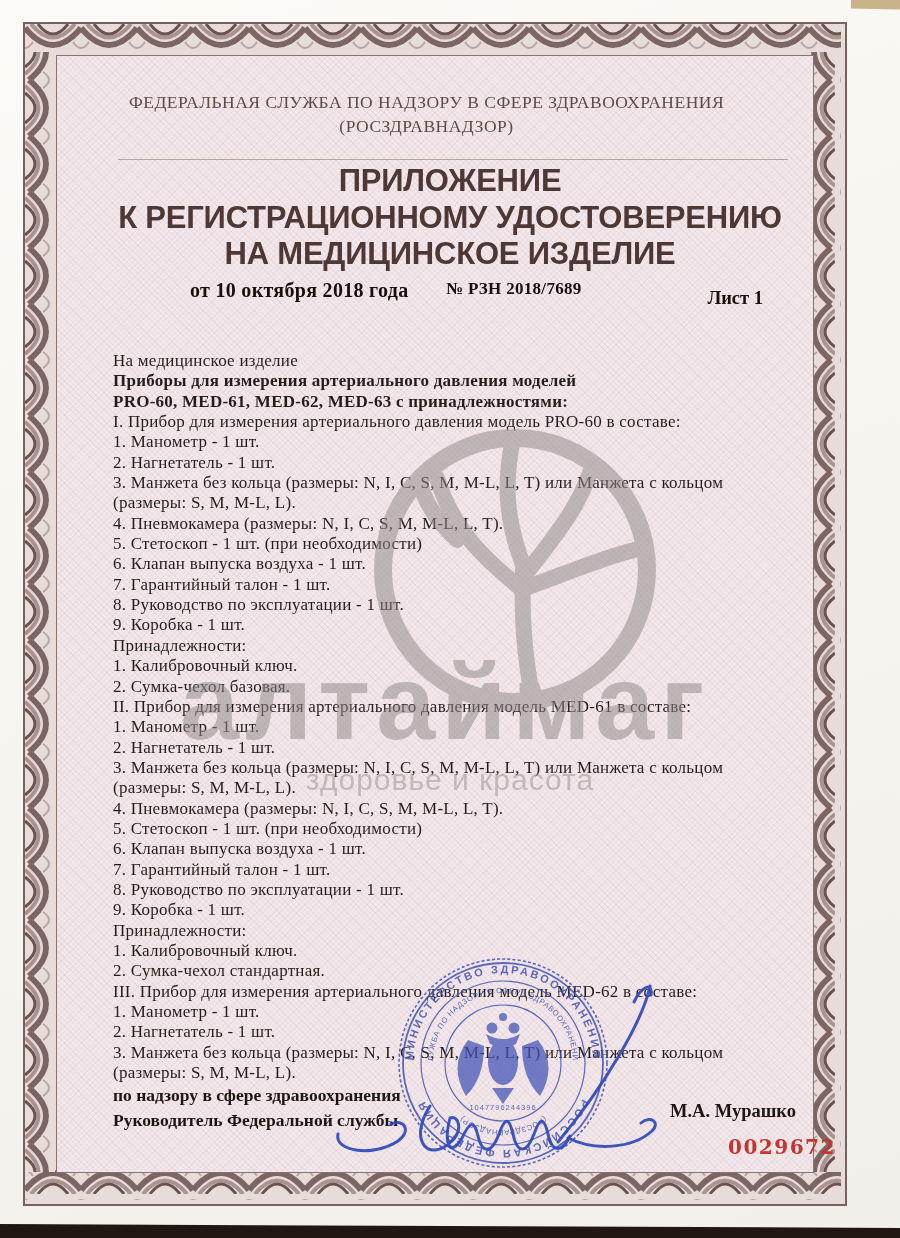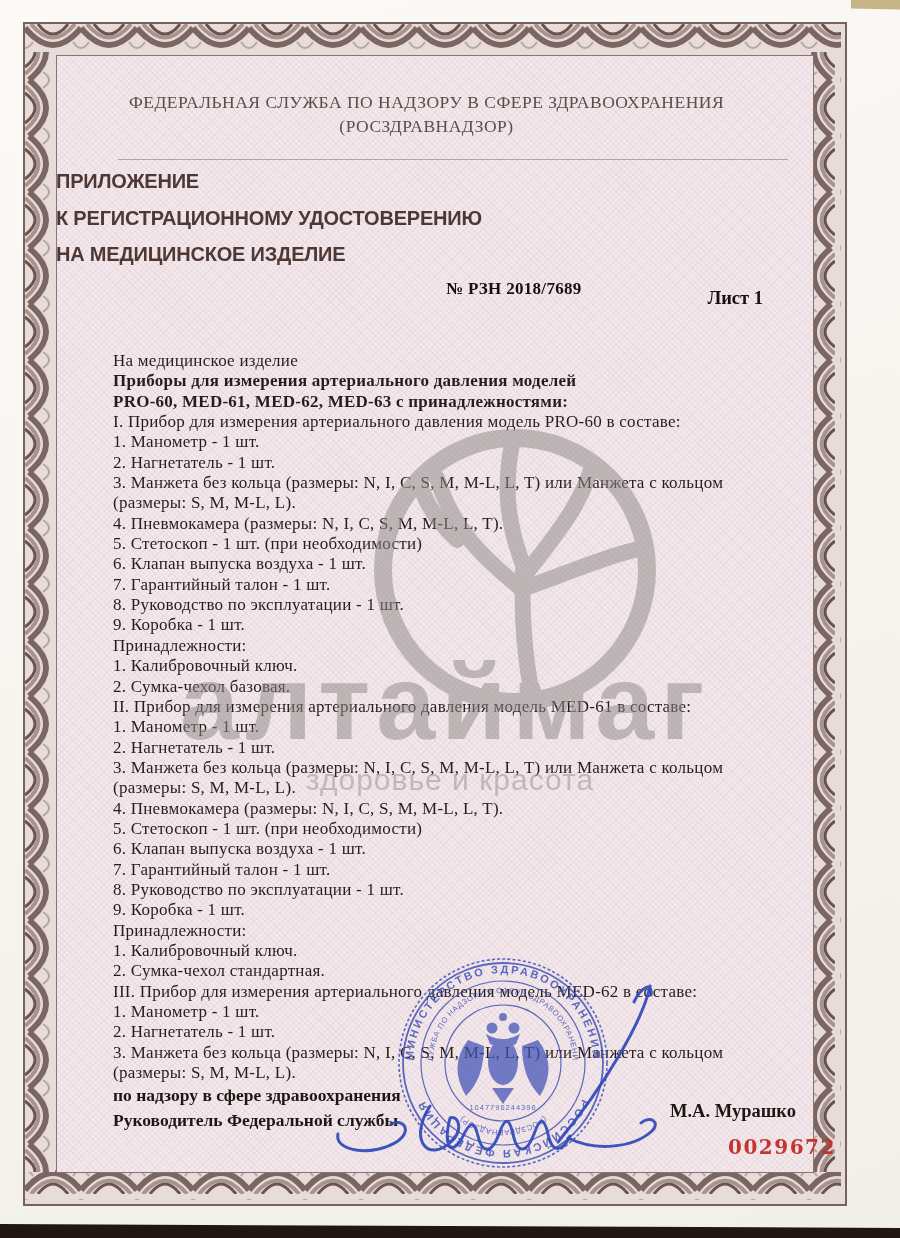--- a/index.html
+++ b/index.html
@@ -21,21 +21,21 @@
       repeating-linear-gradient(-45deg,rgba(197,152,168,0.11) 0 1px,transparent 1px 4px);}
 
   
   .content{position:absolute;inset:0;z-index:2;color:#26201d;}
   .abs{position:absolute;}
 
   .issuer{left:56px;width:741px;text-align:center;font-size:17.5px;letter-spacing:0.5px;color:#5d4c48;}
   .issuer-1{top:92px;} .issuer-2{top:116px;}
   .divider{left:118px;top:159px;width:670px;height:1px;background:#a6938f;opacity:.8;}
 
-  .title{left:56px;width:756px;text-align:left;font-family:"Liberation Sans",sans-serif;font-weight:bold;color:#4e3836;font-size:20px;line-height:36.5px;letter-spacing:-0.2px;}
+  .title{left:56px;width:756px;text-align:center;font-family:"Liberation Sans",sans-serif;font-weight:bold;color:#4e3836;font-size:31px;line-height:36.5px;letter-spacing:-0.2px;padding-left:16px;}
   .title{top:163px;}
 
   .meta-date{left:190px;top:279px;font-weight:bold;font-size:20px;color:#17110e;letter-spacing:0.3px;}
   .meta-number{left:446px;top:279px;font-weight:bold;font-size:17px;color:#17110e;letter-spacing:0.3px;}
   .sheet{left:660px;top:288px;width:103px;text-align:right;font-weight:bold;font-size:18.5px;color:#17110e;}
 
   .body-block{left:113px;top:351px;width:690px;font-size:17px;line-height:20.35px;letter-spacing:0.25px;color:#241e1b;}
   .bline{white-space:nowrap;}
   .bline.b{font-weight:bold;}
 
@@ -108,20 +108,21 @@
     <div class="abs issuer issuer-1">ФЕДЕРАЛЬНАЯ СЛУЖБА ПО НАДЗОРУ В СФЕРЕ ЗДРАВООХРАНЕНИЯ</div>
     <div class="abs issuer issuer-2">(РОСЗДРАВНАДЗОР)</div>
     <div class="abs divider"></div>
 
     <div class="abs title">
       <div>ПРИЛОЖЕНИЕ</div>
       <div>К РЕГИСТРАЦИОННОМУ УДОСТОВЕРЕНИЮ</div>
       <div>НА МЕДИЦИНСКОЕ ИЗДЕЛИЕ</div>
     </div>
 
+    <div class="abs meta-date">от  10 октября 2018 года</div>
     <div class="abs meta-number">№  РЗН 2018/7689</div>
     <div class="abs sheet">Лист  1</div>
 
     <div class="abs body-block">
         <div class="bline">На медицинское изделие</div>
         <div class="bline b">Приборы для измерения артериального давления моделей</div>
         <div class="bline b">PRO-60, MED-61, MED-62, MED-63 с принадлежностями:</div>
         <div class="bline">I. Прибор для измерения артериального давления модель PRO-60 в составе:</div>
         <div class="bline">1. Манометр - 1 шт.</div>
         <div class="bline">2. Нагнетатель - 1 шт.</div>

